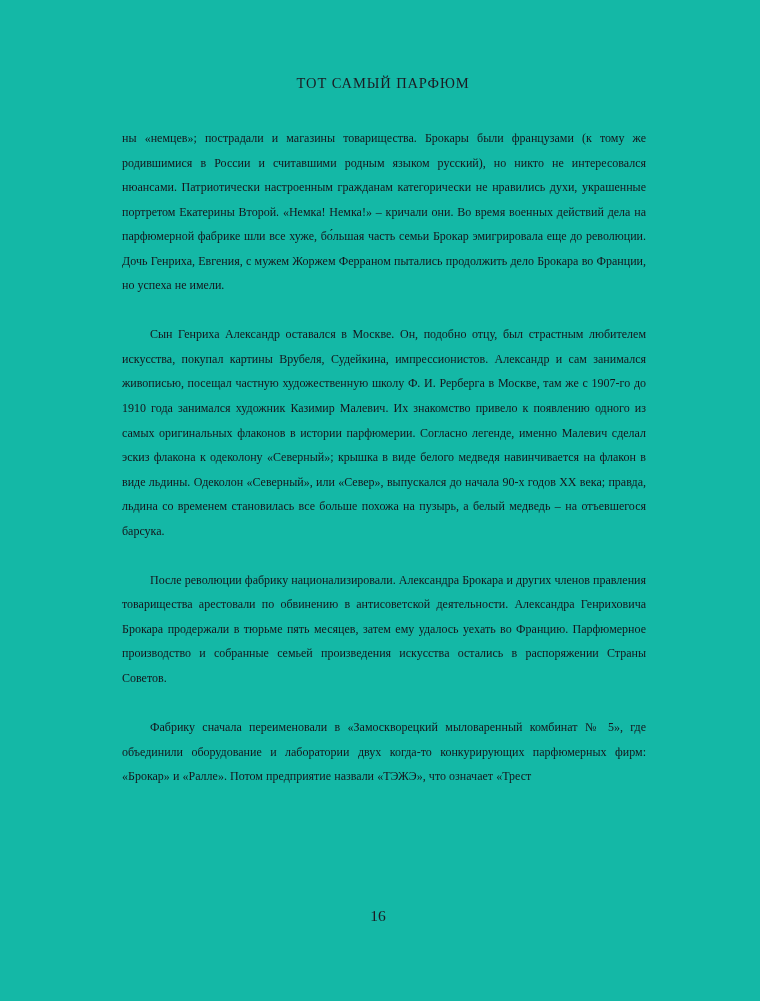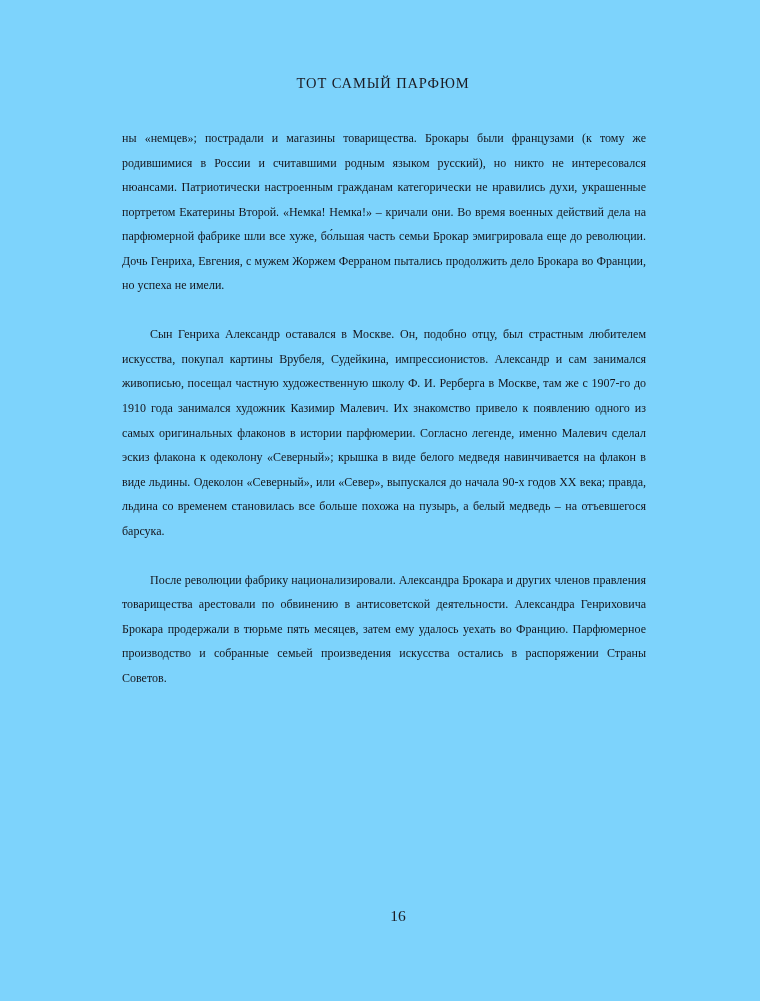--- a/index.html
+++ b/index.html
@@ -6,21 +6,21 @@
   html, body {
     margin: 0;
     padding: 0;
     background: #ffffff;
   }
 
   .page {
     position: relative;
     width: 760px;
     height: 1001px;
-    background: #7dd3fc;
+    background: #14b8a6;
     margin: 0 auto;
     overflow: hidden;
     font-family: "Liberation Serif", "DejaVu Serif", serif;
     color: #1a1a1a;
     -webkit-font-smoothing: antialiased;
   }
 
   
   .running-head {
     position: absolute;
@@ -63,37 +63,38 @@
 
   .para.indent {
     text-indent: 28px;
     font-family: Liberation Serif, serif;
   }
 
   
   .folio {
     position: absolute;
     top: 908px;
-    left: 136px;
+    left: 116px;
     width: 524px;
     text-align: center;
     font-family: "Liberation Serif", "DejaVu Serif", serif;
     font-size: 15.5px;
     color: #1b1b23;
     line-height: 1;
   }
 </style>
 </head>
 <body>
 
 <div class="page">
 
   <div class="running-head">ТОТ САМЫЙ ПАРФЮМ</div>
 
   <div class="text-block">
     <p class="para">ны «немцев»; пострадали и магазины товарищества. Брокары были французами (к тому же родившимися в России и считавшими родным языком русский), но никто не интересовался нюансами. Патриотически настроенным гражданам категорически не нравились духи, украшенные портретом Екатерины Второй. «Немка! Немка!» – кричали они. Во время военных действий дела на парфюмерной фабрике шли все хуже, бо́льшая часть семьи Брокар эмигрировала еще до революции. Дочь Генриха, Евгения, с мужем Жоржем Ферраном пытались продолжить дело Брокара во Франции, но успеха не имели.</p>
     <p class="para indent">Сын Генриха Александр оставался в Москве. Он, подобно отцу, был страстным любителем искусства, покупал картины Врубеля, Судейкина, импрессионистов. Александр и сам занимался живописью, посещал частную художественную школу Ф. И. Рерберга в Москве, там же с 1907-го до 1910 года занимался художник Казимир Малевич. Их знакомство привело к появлению одного из самых оригинальных флаконов в истории парфюмерии. Согласно легенде, именно Малевич сделал эскиз флакона к одеколону «Северный»; крышка в виде белого медведя навинчивается на флакон в виде льдины. Одеколон «Северный», или «Север», выпускался до начала 90-х годов XX века; правда, льдина со временем становилась все больше похожа на пузырь, а белый медведь – на отъевшегося барсука.</p>
     <p class="para indent">После революции фабрику национализировали. Александра Брокара и других членов правления товарищества арестовали по обвинению в антисоветской деятельности. Александра Генриховича Брокара продержали в тюрьме пять месяцев, затем ему удалось уехать во Францию. Парфюмерное производство и собранные семьей произведения искусства остались в распоряжении Страны Советов.</p>
+    <p class="para indent">Фабрику сначала переименовали в «Замоскворецкий мыловаренный комбинат № 5», где объединили оборудование и лаборатории двух когда-то конкурирующих парфюмерных фирм: «Брокар» и «Ралле». Потом предприятие назвали «ТЭЖЭ», что означает «Трест</p>
   </div>
 
   <div class="folio">16</div>
 
 </div>
 
 </body></html>

